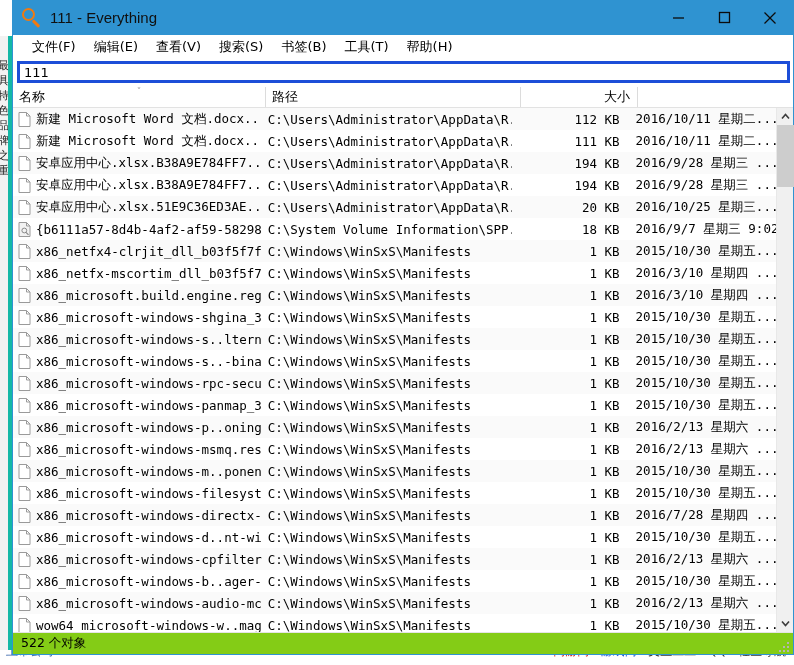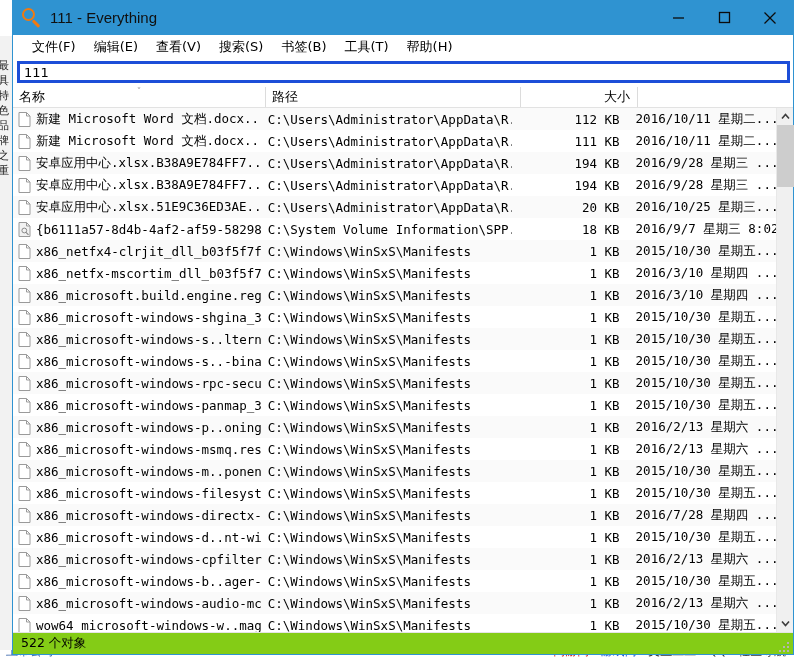--- a/index.html
+++ b/index.html
@@ -13,21 +13,21 @@
   
   #desktop {
     position: absolute; inset: 0;
     background: #ffffff;
   }
   #bg-window-left {
     position: absolute;
     left: 0; top: 36px;
     width: 13px; height: 616px;
     background: #f2f2f2;
-    border-right: 1px solid #14b8a6;
+    border-right: 5px solid #14b8a6;
     overflow: hidden;
   }
   #bg-window-left .vtext {
     font-family: "DejaVu Sans", sans-serif;
     font-size: 11px;
     color: #222;
     line-height: 15px;
     width: 13px;
     margin-left: -2px;
     margin-top: 22px;
@@ -415,21 +415,21 @@
                     <path d="M1 0.5 H8.5 L12 4 V14.5 H1 Z" fill="#f2f2f2" stroke="#9a9a9a" stroke-width="1"></path>
                     <path d="M8.5 0.5 V4 H12" fill="none" stroke="#9a9a9a" stroke-width="1"></path>
                     <circle cx="6.3" cy="8.5" r="2.4" fill="none" stroke="#8a8a8a" stroke-width="1"></circle>
                     <line x1="8" y1="10.3" x2="10.5" y2="12.8" stroke="#8a8a8a" stroke-width="1.2"></line>
                   </svg>
                 </span>
                 <span>{b6111a57-8d4b-4af2-af59-58298...</span>
               </div>
               <div class="cell c-path"><span>C:\System Volume Information\SPP...</span></div>
               <div class="cell c-size"><span>18 KB</span></div>
-              <div class="cell c-date"><span>2016/9/7 星期三 8:02</span></div>
+              <div class="cell c-date"><span>2016/9/7 星期三 9:02</span></div>
             </div>
             <div class="row">
               <div class="cell c-name">
                 <span class="ficon">
                   <svg width="13" height="15" viewBox="0 0 13 15">
                     <path d="M1 0.5 H8.5 L12 4 V14.5 H1 Z" fill="#ffffff" stroke="#9a9a9a" stroke-width="1"></path>
                     <path d="M8.5 0.5 V4 H12" fill="none" stroke="#9a9a9a" stroke-width="1"></path>
                   </svg>
                 </span>
                 <span>x86_netfx4-clrjit_dll_b03f5f7f...</span>

